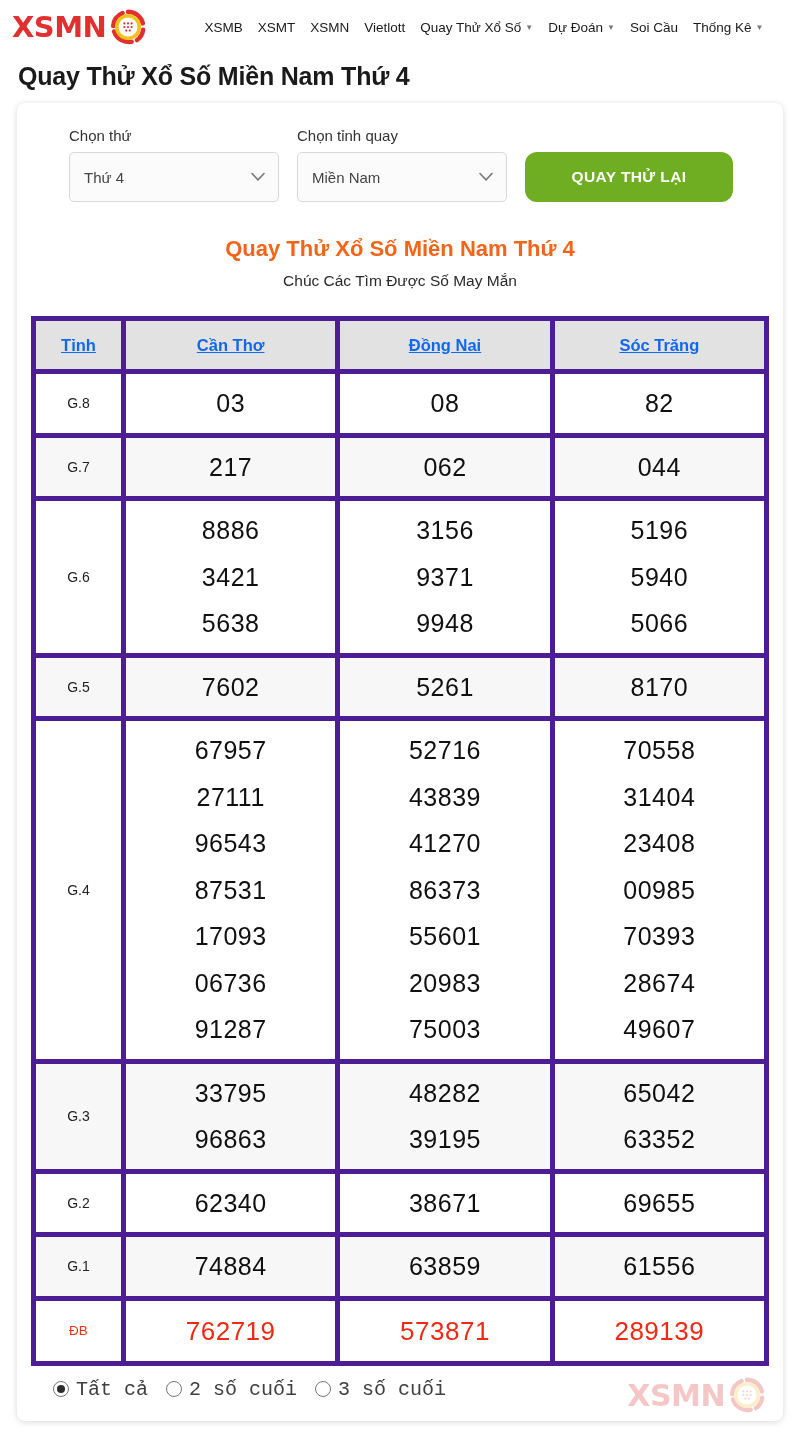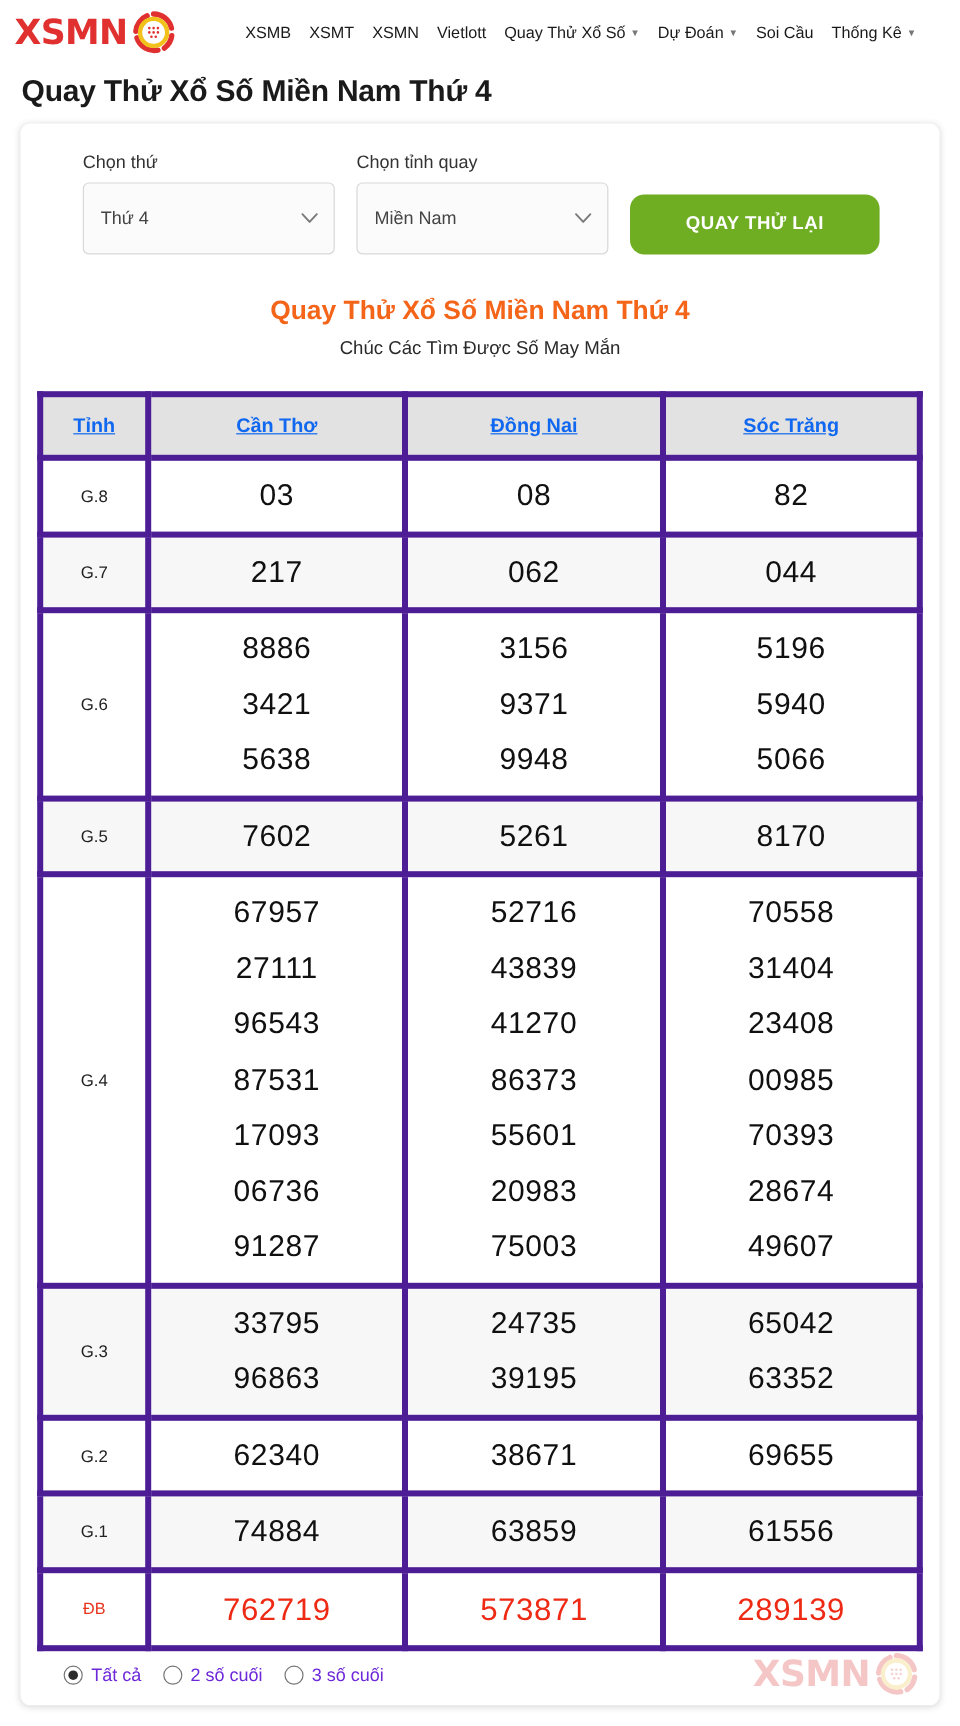--- a/index.html
+++ b/index.html
@@ -90,21 +90,21 @@
     font-size: 15px;
     color: #333;
     margin-bottom: 8px;
   }
   .select-wrap {
     position: relative;
     width: 210px;
   }
   .select-box {
     width: 100%;
-    height: 60px;
+    height: 50px;
     border: 1px solid #d8d8d8;
     border-radius: 5px;
     background: #fbfbfb;
     font-size: 15px;
     color: #444;
     padding: 0 34px 0 14px;
     display: flex;
     align-items: center;
     cursor: pointer;
   }
@@ -218,21 +218,21 @@
     flex: none;
   }
   .radio-opt.checked .radio-dot::after {
     content: "";
     position: absolute;
     left: 3px; top: 3px;
     width: 8px; height: 8px;
     border-radius: 50%;
     background: #2b2b2b;
   }
-  .radio-label { font-size: 15px; color: #6d28d9; }
+  .radio-label { font-size: 20px; color: #404040; font-family: Liberation Mono, monospace; }
 
   
   .watermark {
     position: absolute;
     right: 18px;
     bottom: 8px;
     display: flex;
     align-items: center;
     gap: 4px;
     opacity: 0.45;
@@ -437,21 +437,21 @@
               <div>49607</div>
             </td>
           </tr>
           <tr class="alt">
             <td class="prize-label">G.3</td>
             <td class="nums">
               <div>33795</div>
               <div>96863</div>
             </td>
             <td class="nums">
-              <div>24735</div>
+              <div>48282</div>
               <div>39195</div>
             </td>
             <td class="nums">
               <div>65042</div>
               <div>63352</div>
             </td>
           </tr>
           <tr>
             <td class="prize-label">G.2</td>
             <td class="nums">

